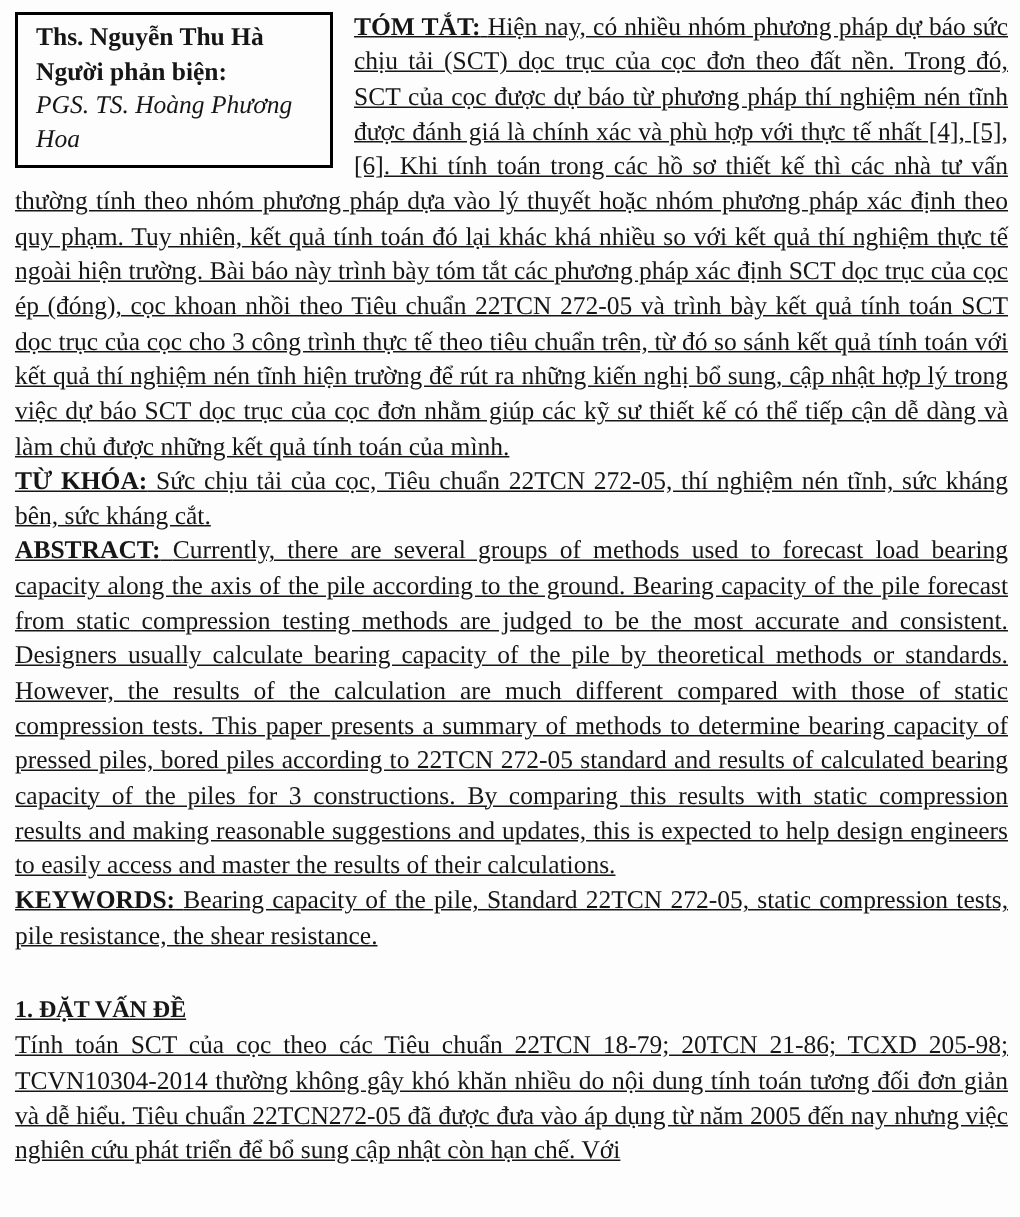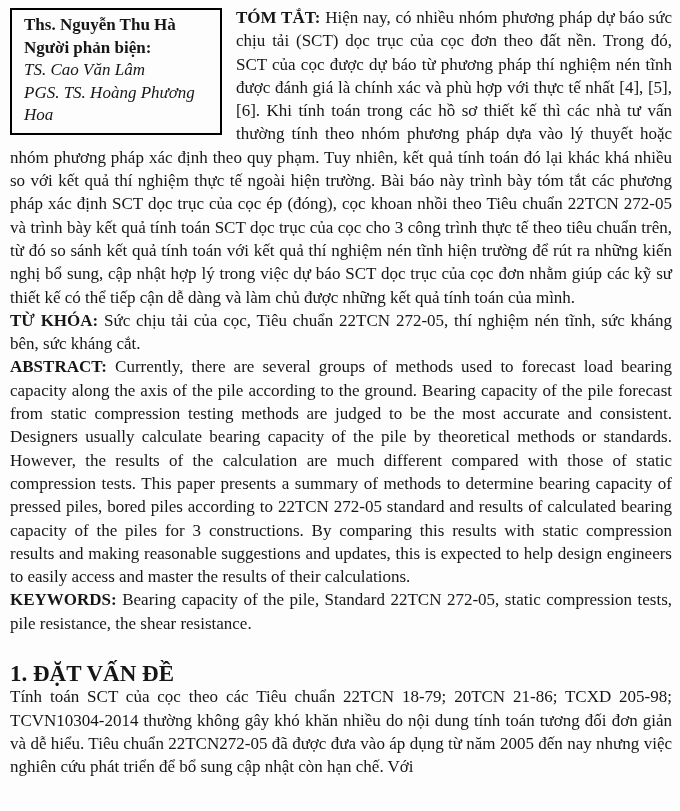--- a/index.html
+++ b/index.html
@@ -30,40 +30,41 @@
     line-height: 22.5px;
   }
   .ab-author   { font-weight: bold; }
   .ab-affil    { font-style: italic; }
   .ab-rev-label{ font-weight: bold; }
   .ab-rev      { font-style: italic; }
 
   .para {
     margin: 0;
     text-align: justify;
+    text-decoration: underline;
   }
   .lead {
     font-weight: bold;
   }
   .section-heading {
     margin: 27px 0 0 0;
-    font-size: 23px;
+    font-size: 16px;
     font-weight: bold;
     line-height: 23.3px;
+    text-decoration: underline;
   }
 </style>
 </head>
 <body>
 
 <div class="page">
 
   <div class="author-box">
     <div class="ab-author">Ths. Nguyễn Thu Hà</div>
     <div class="ab-rev-label">Người phản biện:</div>
-    <div class="ab-rev">TS. Cao Văn Lâm</div>
     <div class="ab-rev">PGS. TS. Hoàng Phương Hoa</div>
   </div>
 
   <p class="para">
     <strong class="lead">TÓM TẮT:</strong>
     <span>Hiện nay, có nhiều nhóm phương pháp dự báo sức chịu tải (SCT) dọc trục của cọc đơn theo đất nền. Trong đó, SCT của cọc được dự báo từ phương pháp thí nghiệm nén tĩnh được đánh giá là chính xác và phù hợp với thực tế nhất [4], [5], [6].  Khi tính toán trong các hồ sơ thiết kế thì các nhà tư vấn thường tính theo nhóm phương pháp dựa vào lý thuyết hoặc nhóm phương pháp xác định theo quy phạm. Tuy nhiên, kết quả tính toán đó lại khác khá nhiều so với kết quả thí nghiệm thực tế ngoài hiện trường. Bài báo này trình bày tóm tắt các phương pháp xác định SCT dọc trục của cọc ép (đóng), cọc khoan nhồi theo Tiêu chuẩn 22TCN 272-05 và trình bày kết quả tính toán SCT dọc trục của cọc cho 3 công trình thực tế theo tiêu chuẩn trên, từ đó so sánh kết quả tính toán với kết quả thí nghiệm nén tĩnh hiện trường để rút ra những kiến nghị bổ sung, cập nhật hợp lý trong việc dự báo SCT dọc trục của cọc đơn nhằm giúp các kỹ sư thiết kế có thể tiếp cận dễ dàng và làm chủ được những kết quả tính toán của mình.</span>
   </p>
 
   <p class="para">
     <strong class="lead">TỪ KHÓA:</strong>

